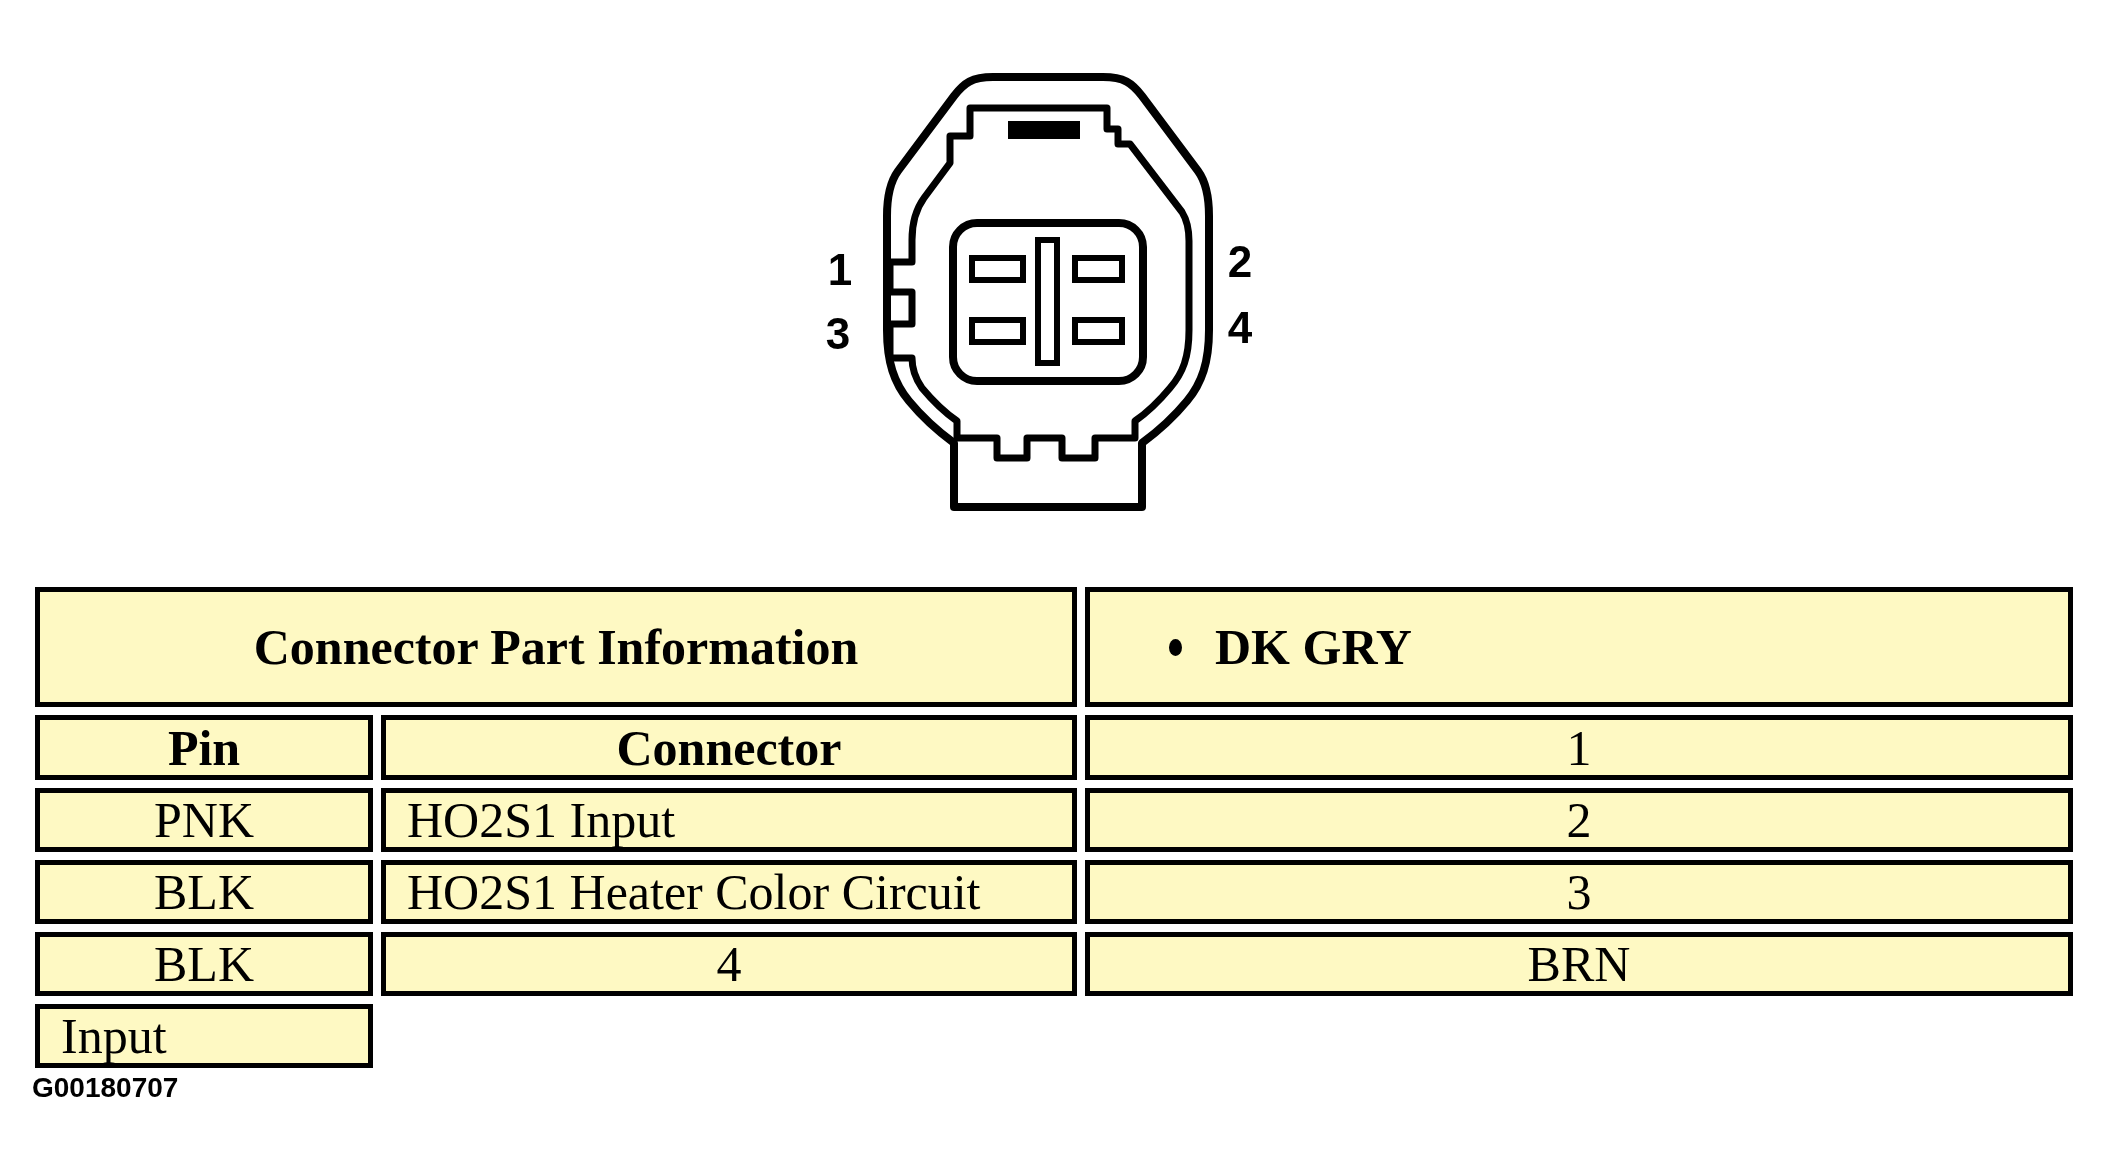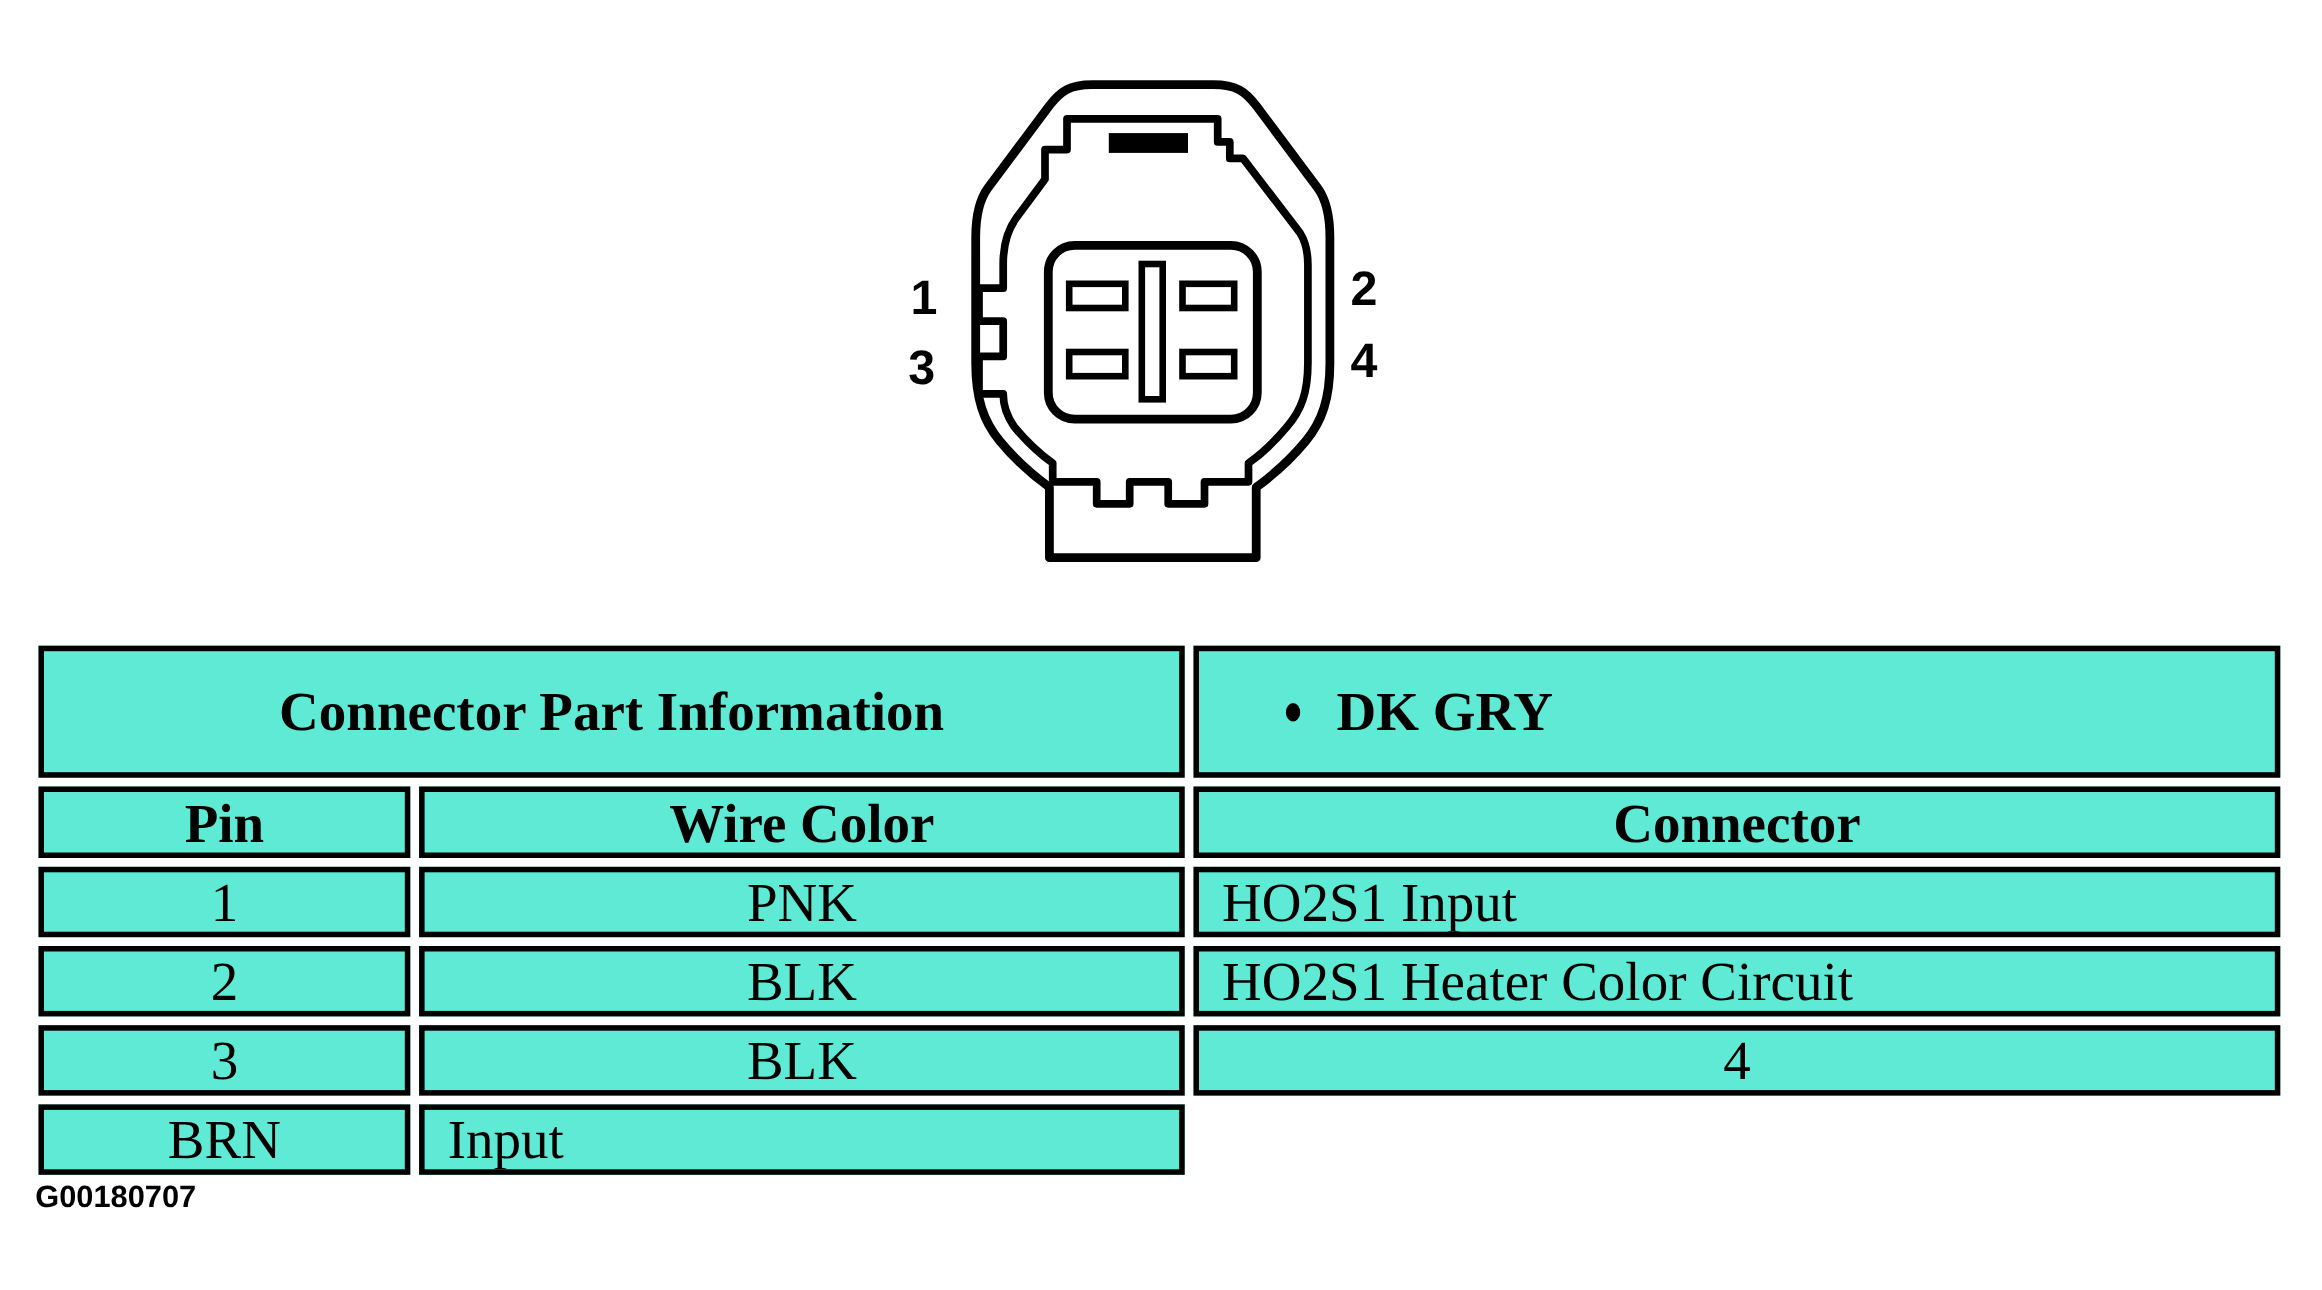--- a/index.html
+++ b/index.html
@@ -40,21 +40,21 @@
     left: 35px;
     top: 587px;
     display: grid;
     grid-template-columns: 338px 696px 988px;
     grid-template-rows: 120px 65px 64px 64px 64px 64px;
     gap: 8px;
   }
   .cell {
     box-sizing: border-box;
     border: 5px solid #000000;
-    background: #5eead4;
+    background: #fef9c3;
     display: flex;
     align-items: center;
     justify-content: center;
     font-size: 50px;
     line-height: 1;
     white-space: nowrap;
     overflow: hidden;
   }
   .cell.bold  { font-weight: bold; }
   .cell.left  { justify-content: flex-start; padding-left: 21px; }
@@ -149,21 +149,20 @@
 
   <div id="pin-table">
 
     <div class="cell bold span2">Connector Part Information</div>
     <div class="cell bold color-cell span-func">
       <span class="bullet"></span>
       <span>DK GRY</span>
     </div>
 
     <div class="cell bold">Pin</div>
-    <div class="cell bold">Wire Color</div>
     <div class="cell bold">Connector</div>
 
     <div class="cell">1</div>
     <div class="cell">PNK</div>
     <div class="cell left">HO2S1 Input</div>
 
     <div class="cell">2</div>
     <div class="cell">BLK</div>
     <div class="cell left">HO2S1 Heater Color Circuit</div>
 

